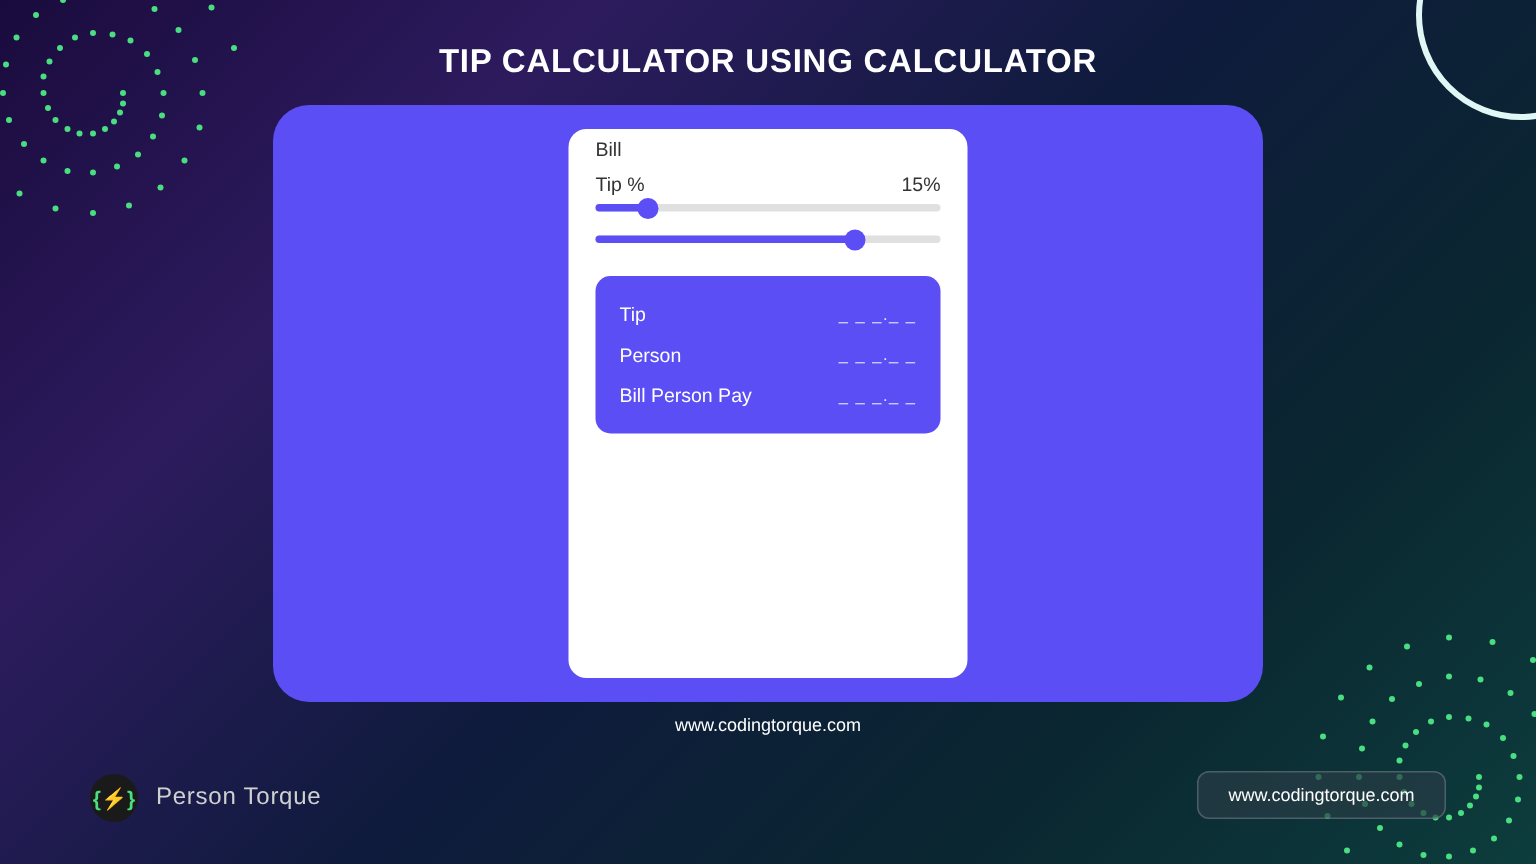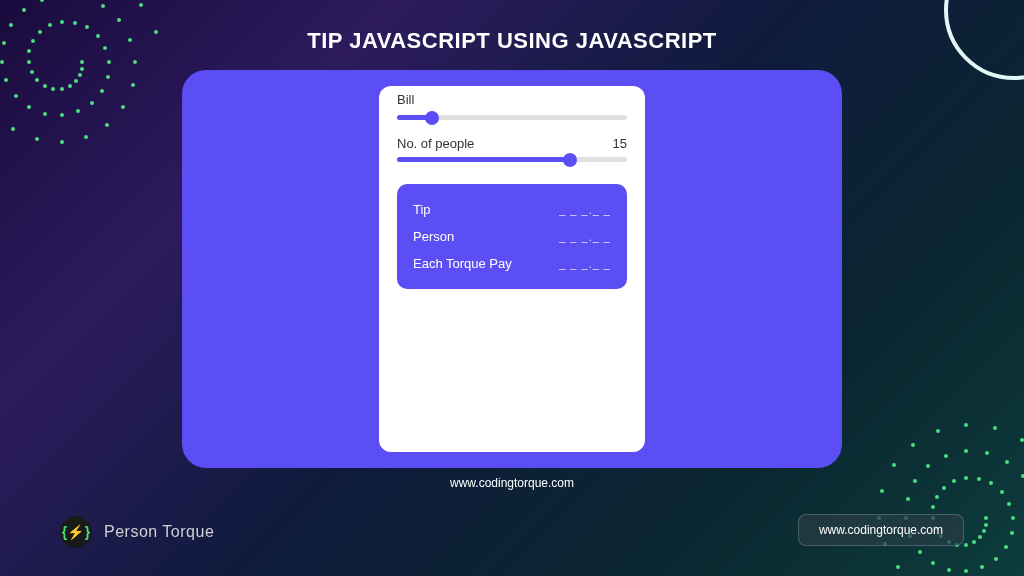--- a/index.html
+++ b/index.html
@@ -315,51 +315,51 @@
     <div class="dot" style="left: 6.30703px; top: 62.8065px;"></div>
     <div class="dot" style="left: 17.7278px; top: 37.4912px;"></div>
     <div class="dot" style="left: 36.7075px; top: 16.6491px;"></div>
     <div class="dot" style="left: 61.5704px; top: 2.5028px;"></div>
     <div class="dot" style="left: 90px; top: -3.33333px;"></div>
     <div class="dot" style="left: 119.254px; top: -0.0333502px;"></div>
     <div class="dot" style="left: 146.427px; top: 12.3344px;"></div>
   </div>
 <div class="circle-top-right"></div>
 
-<h1 class="title">TIP JAVASCRIPT USING JAVASCRIPT</h1>
+<h1 class="title">TIP CALCULATOR USING CALCULATOR</h1>
 
 <div class="app-frame">
   <div class="calculator-card">
     <div class="label">Bill</div>
 
+    <div class="row-label">
+      <span>Tip %</span>
+      <span>15%</span>
+    </div>
     <div class="slider-track">
       <div class="slider-fill" id="tip-fill" style="width: 15%;"></div>
       <div class="slider-thumb" id="tip-thumb" style="left: 15%;"></div>
     </div>
 
-    <div class="row-label">
-      <span>No. of people</span>
-      <span>15</span>
-    </div>
     <div class="slider-track">
       <div class="slider-fill" id="people-fill" style="width: 75%;"></div>
       <div class="slider-thumb" id="people-thumb" style="left: 75%;"></div>
     </div>
 
     <div class="results-card">
       <div class="result-row">
         <span>Tip</span>
         <span class="result-value">_ _ _._ _</span>
       </div>
       <div class="result-row">
         <span>Person</span>
         <span class="result-value">_ _ _._ _</span>
       </div>
       <div class="result-row">
-        <span>Each Torque Pay</span>
+        <span>Bill Person Pay</span>
         <span class="result-value">_ _ _._ _</span>
       </div>
     </div>
   </div>
 </div>
 
 <div class="url-below">www.codingtorque.com</div>
 
 <div class="footer-left">
   <div class="logo-badge">{⚡}</div>

